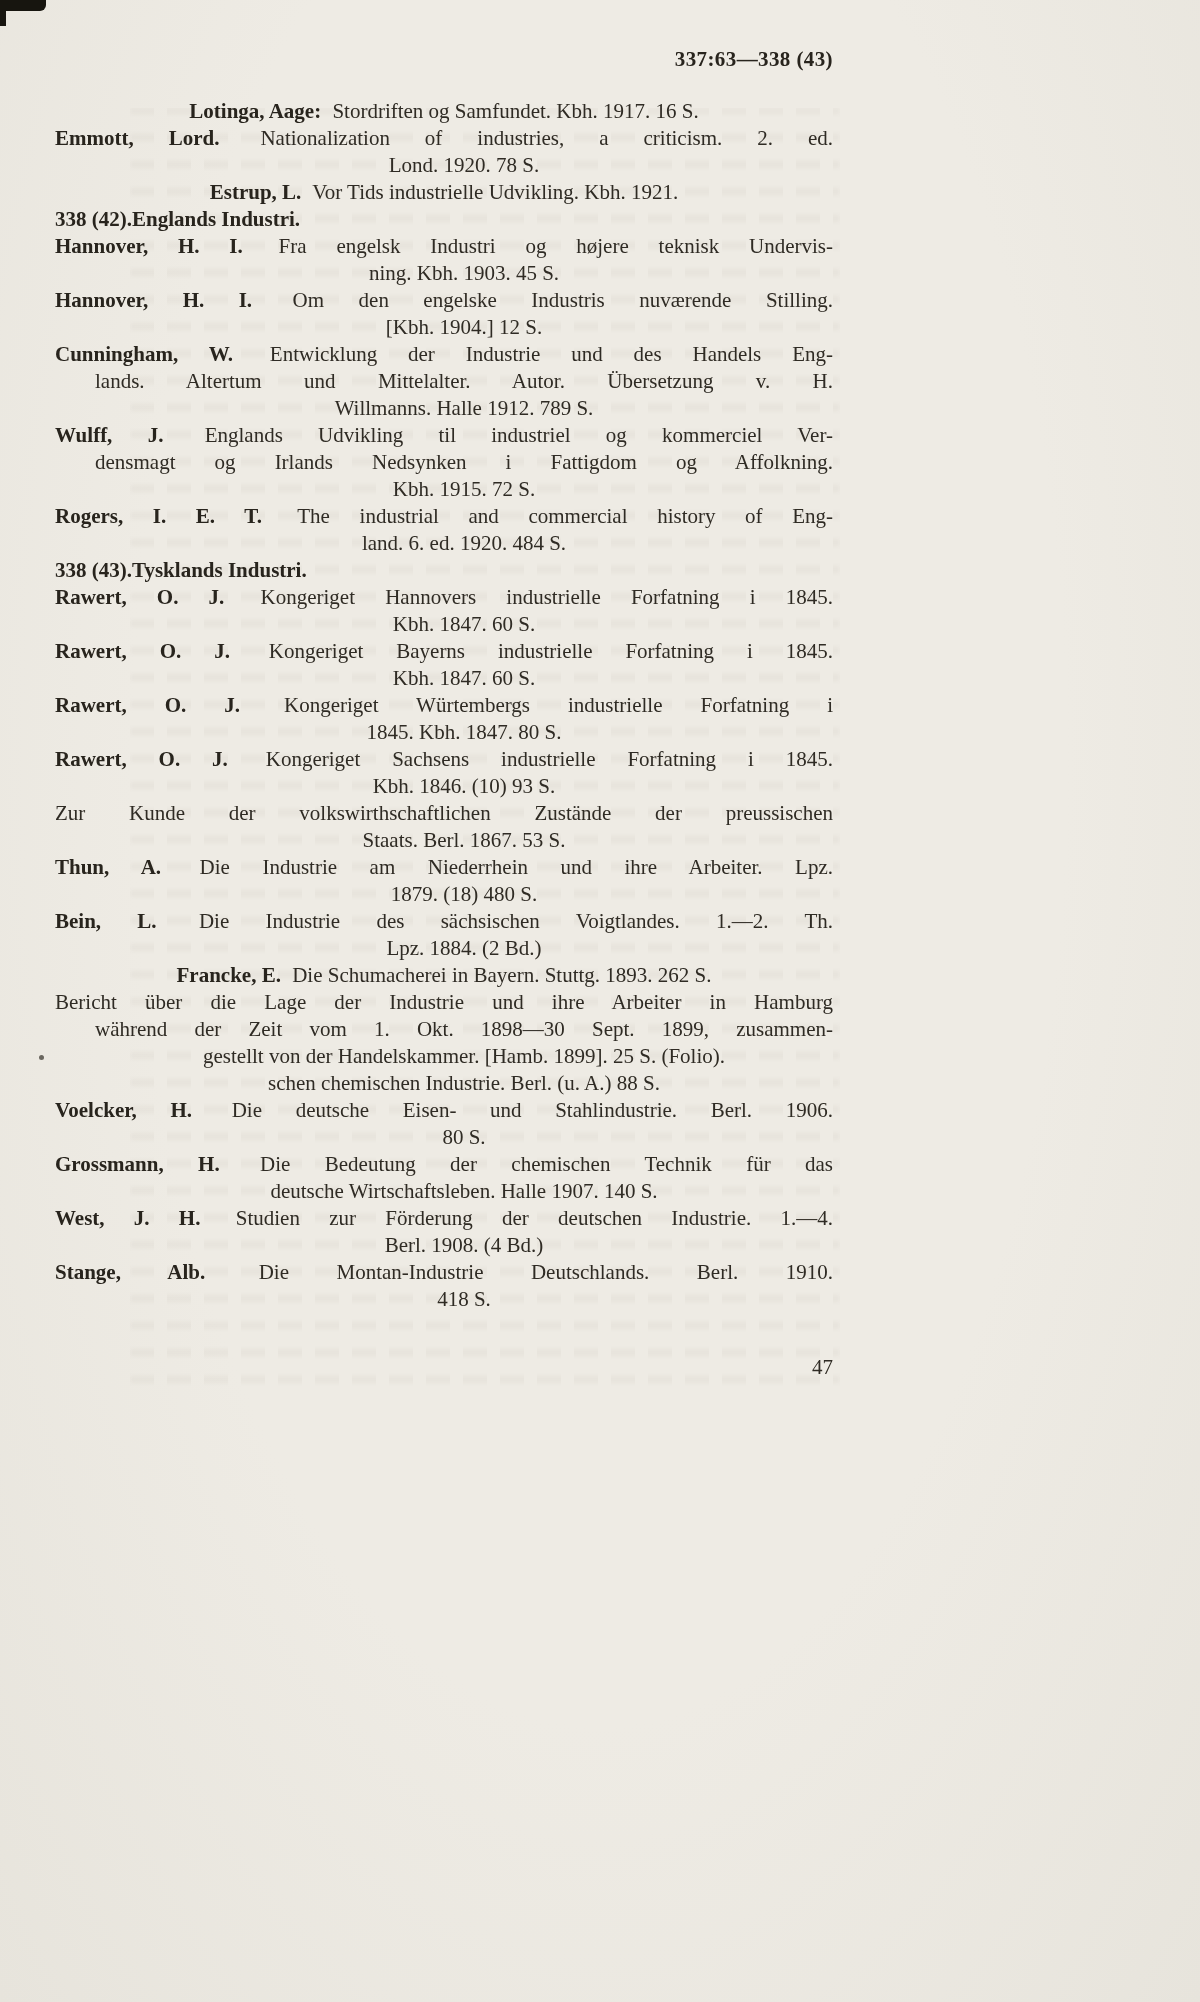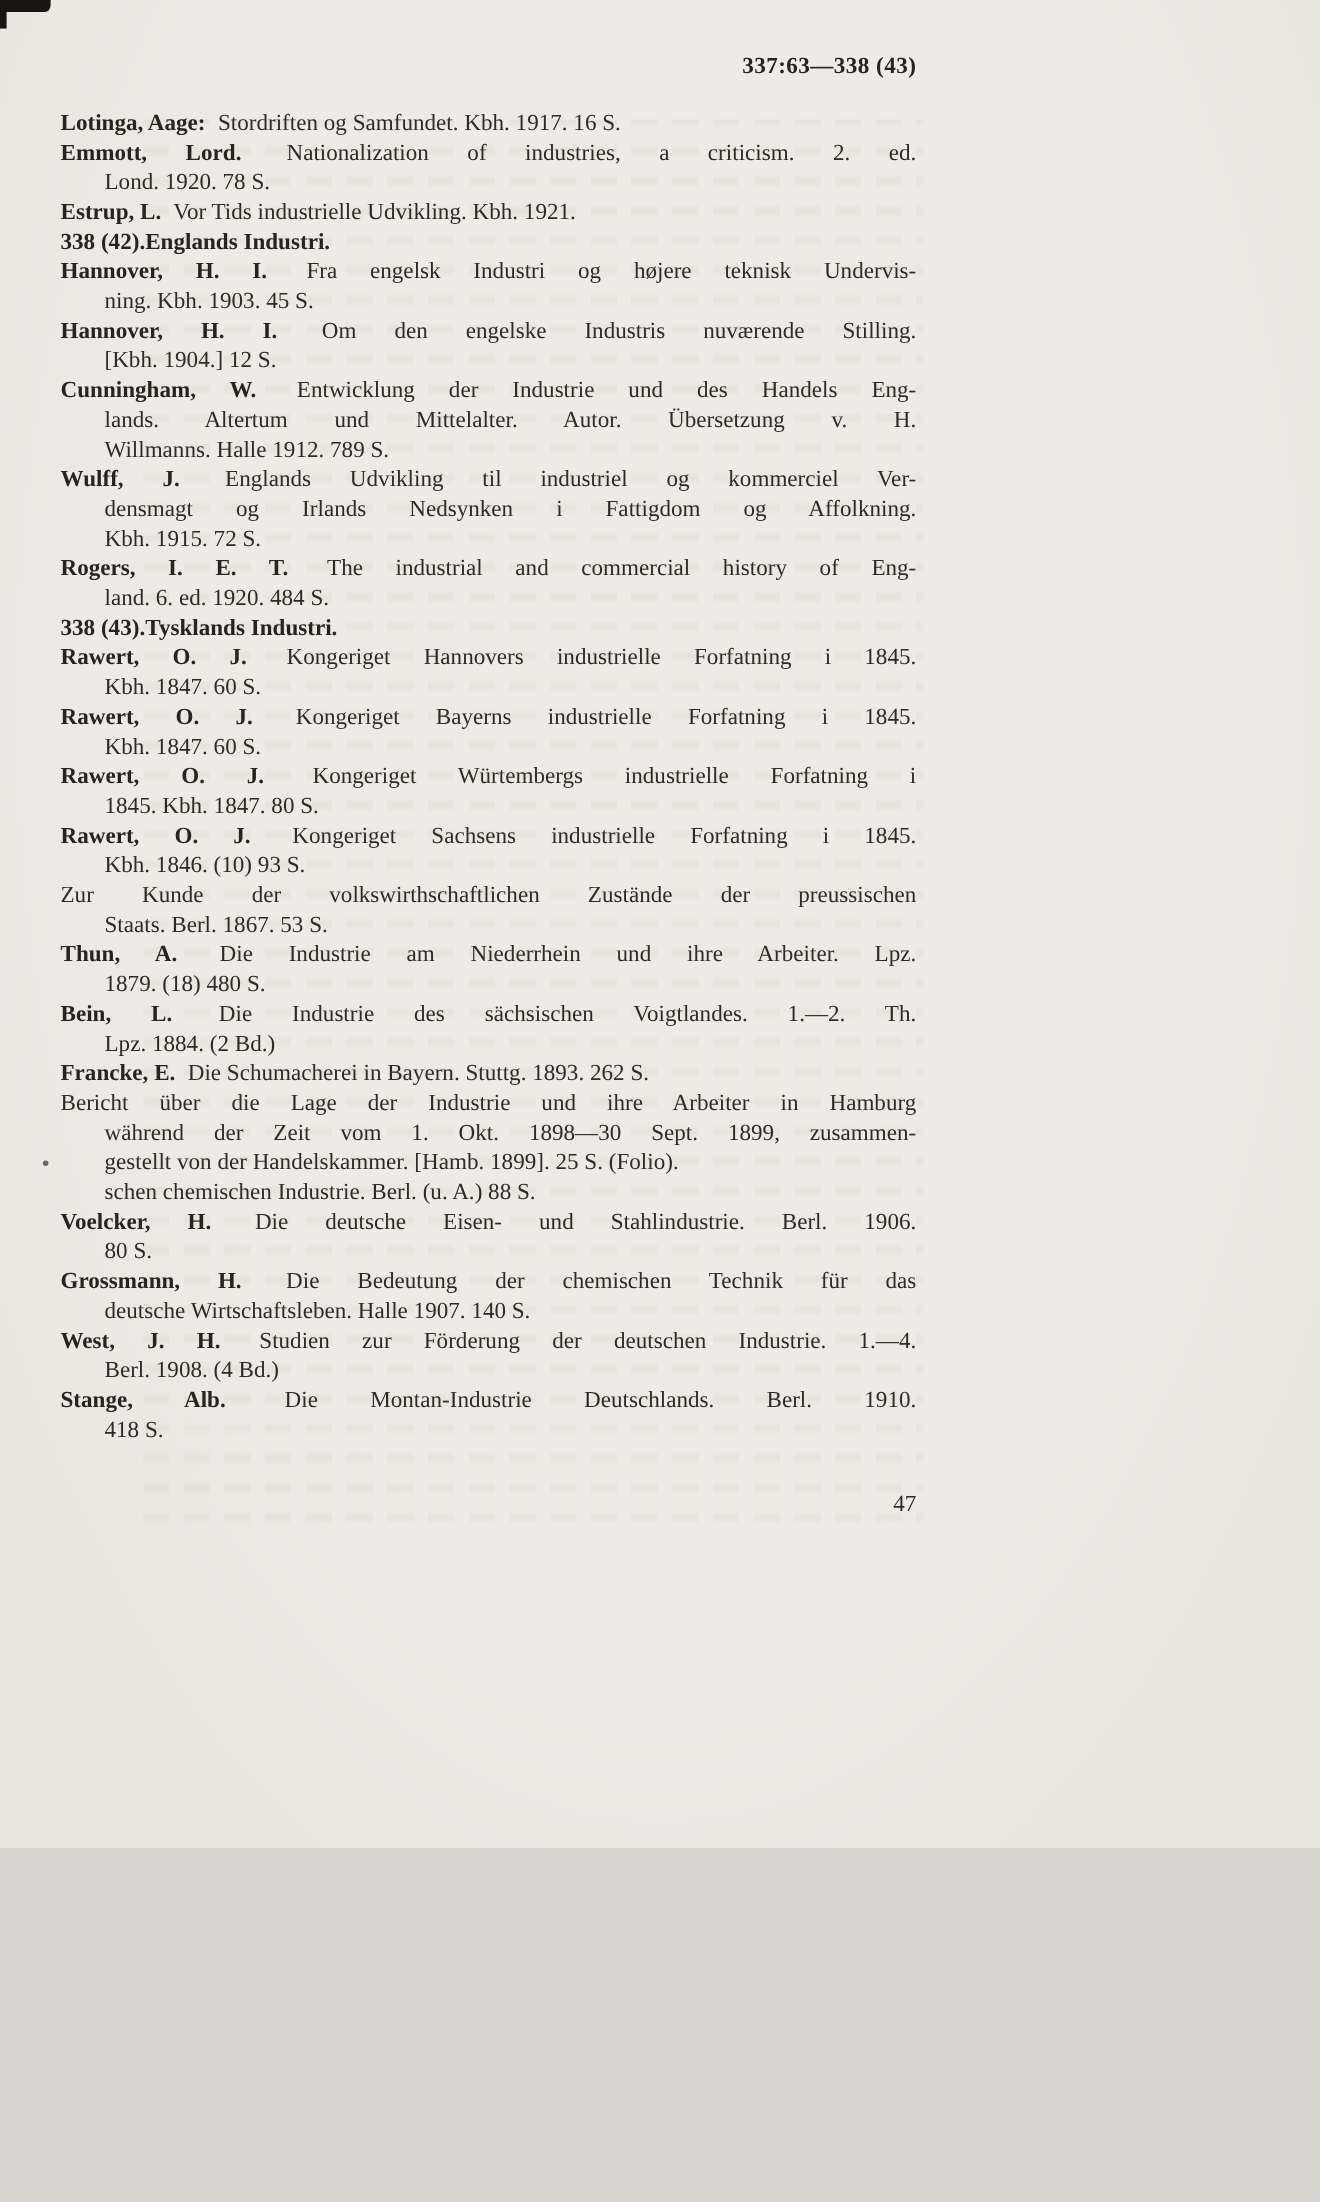--- a/index.html
+++ b/index.html
@@ -4,21 +4,21 @@
 <style>
   * { box-sizing: border-box; }
   html, body { margin: 0; padding: 0; }
   body {
     font-family: "Liberation Serif", "DejaVu Serif", serif;
     background: #d8d5ce;
   }
   .page {
     position: relative;
     width: 1200px;
-    height: 1680px;
+    height: 2002px;
     margin: 0 auto;
     background: radial-gradient(ellipse at 50% 38%, #eeebe4 55%, #e7e4dc 100%);
     color: #2f2b24;
     overflow: hidden;
   }
   
   .corner-mark-top {
     position: absolute; left: 0; top: 0;
     width: 46px; height: 11px;
     background: #17150f;
@@ -67,21 +67,21 @@
     letter-spacing: 0.4px;
     margin-bottom: 25px;
     color: #28241d;
   }
   .section-row {
     display: flex;
     font-weight: bold;
     color: #28241d;
   }
   .entry { margin: 0; }
-  .entry .line { text-align: left; }
+  .entry .line { text-align: center; }
   .entry .line.just {
     text-align: justify;
     text-align-last: justify;
   }
   .entry .line.cont { padding-left: 40px; }
   .entry b.lead {
     margin-right: 6px;
     color: #28241d;
   }
   .page-number {

